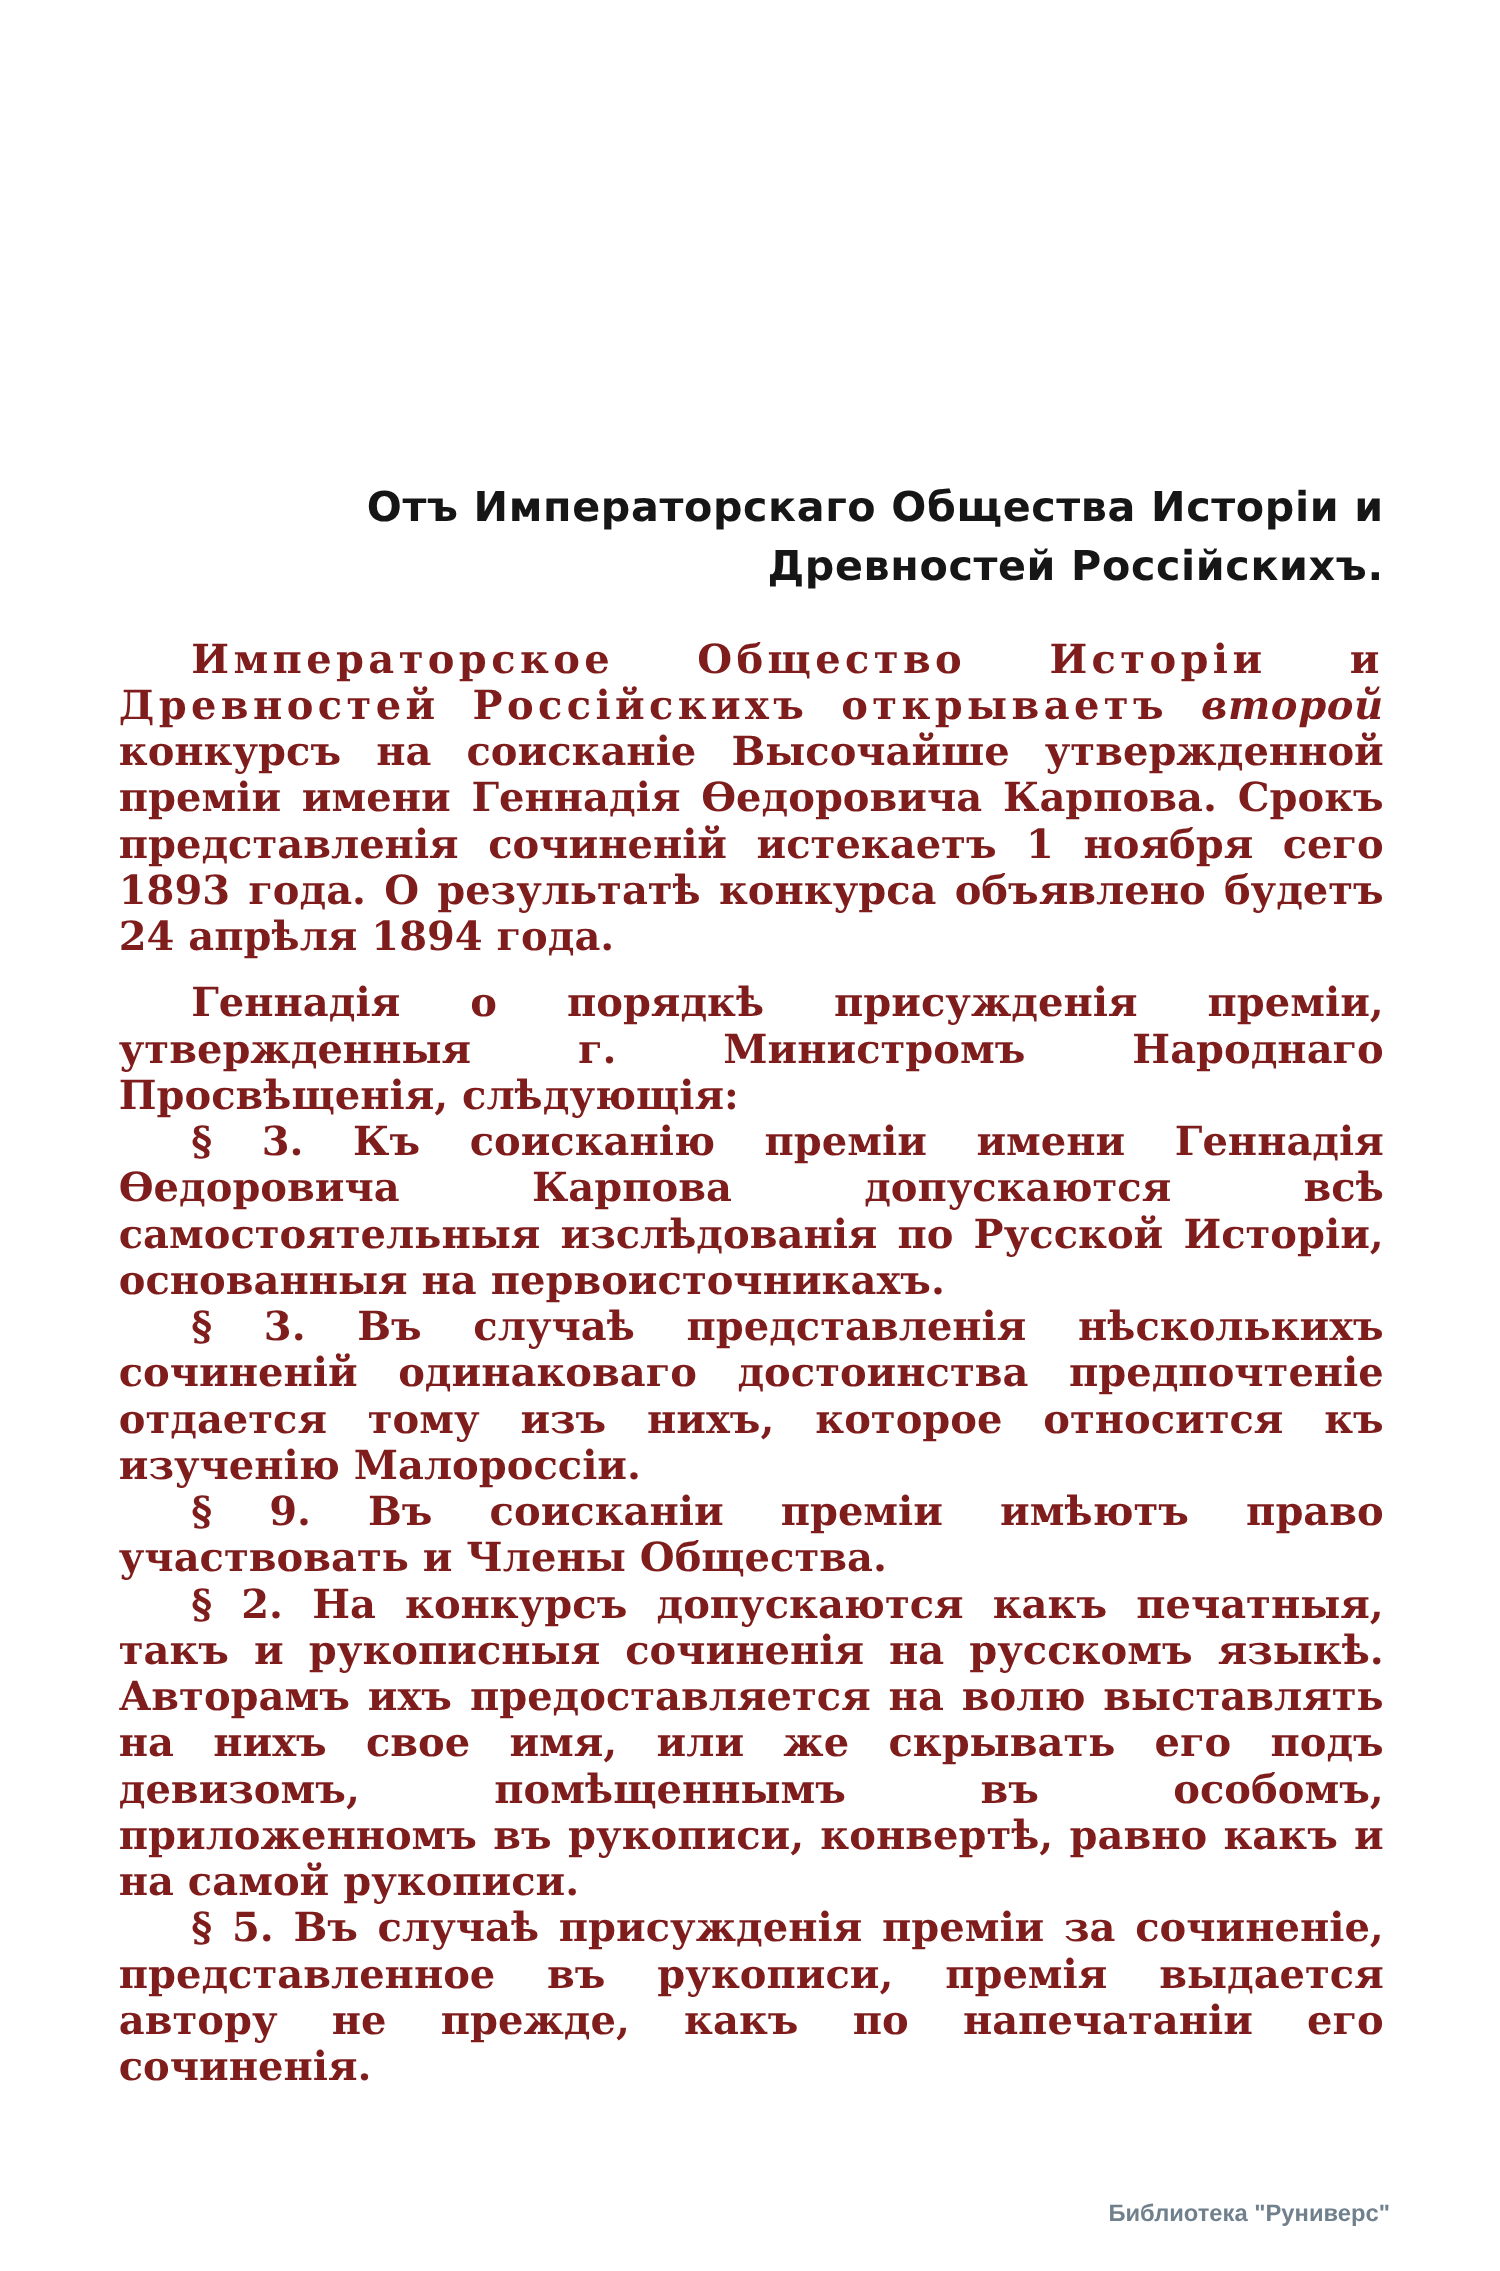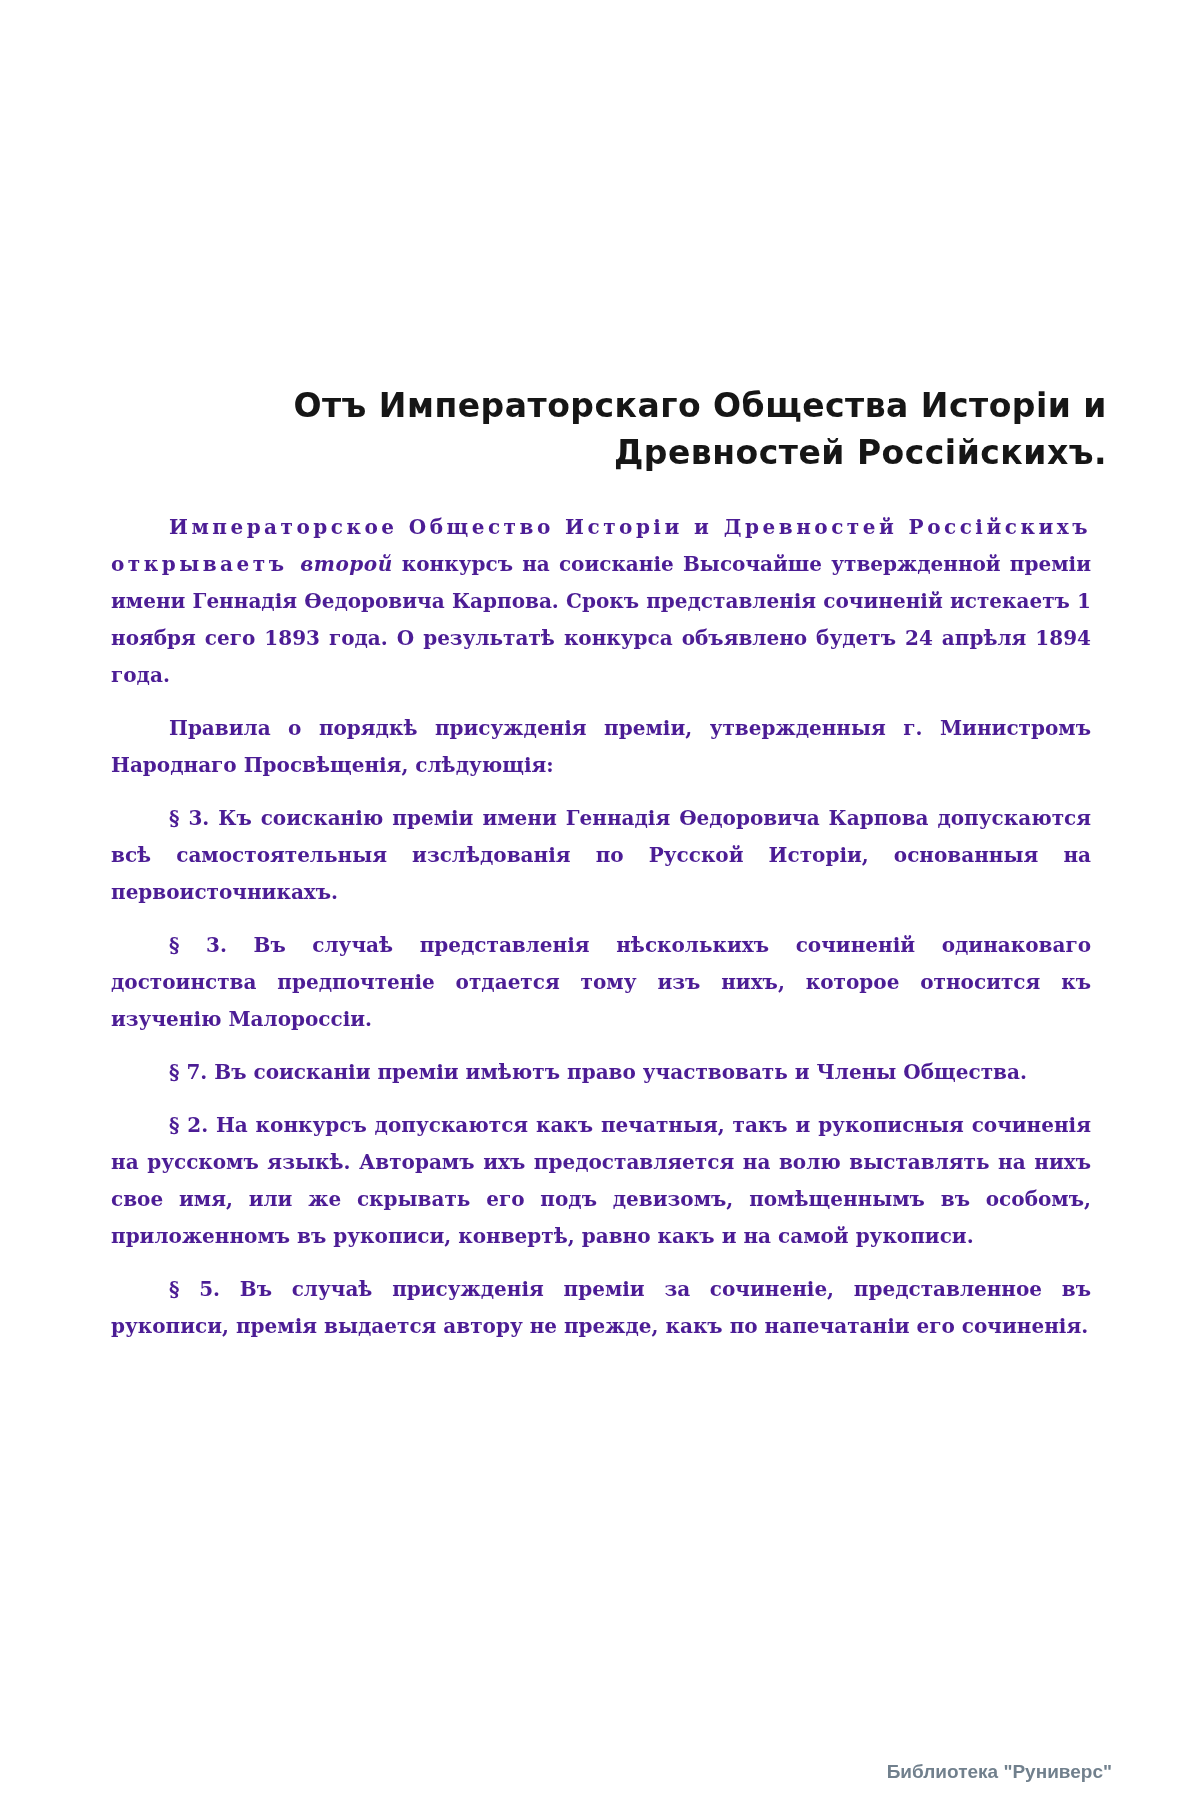--- a/index.html
+++ b/index.html
@@ -26,27 +26,27 @@
     font-family: "DejaVu Sans", sans-serif;
     font-weight: bold;
     font-size: 33px;
     line-height: 1.42;
     text-align: right;
     letter-spacing: 0.5px;
     margin: 0 0 32px 0;
     color: #161616;
   }
   .para {
-    font-size: 20px;
+    font-size: 32px;
     font-weight: bold;
     line-height: 37px;
     text-align: justify;
     text-indent: 58px;
-    margin: 16px;
-    color: #4c1d95;
+    margin: 0;
+    color: #7f1d1d;
   }
   .intro-para {
     margin-bottom: 16px;
   }
   .spaced {
     letter-spacing: 3.5px;
   }
   .italic-word {
     font-style: italic;
     font-weight: bold;
@@ -66,27 +66,27 @@
 <body>
 
 <div class="page">
 
   <div class="content">
 
     <h1 class="title">Отъ Императорскаго Общества Исторіи и Древностей Россійскихъ.</h1>
 
     <p class="para intro-para"><span class="spaced">Императорское Общество Исторіи и Древностей Россійскихъ открываетъ </span><span class="italic-word">второй</span><span> конкурсъ на соисканіе Высочайше утвержденной преміи имени Геннадія Ѳедоровича Карпова. Срокъ представленія сочиненій истекаетъ 1 ноября сего 1893 года. О результатѣ конкурса объявлено будетъ 24 апрѣля 1894 года.</span></p>
 
-    <p class="para">Правила о порядкѣ присужденія преміи, утвержденныя г. Министромъ Народнаго Просвѣщенія, слѣдующія:</p>
+    <p class="para">Геннадія о порядкѣ присужденія преміи, утвержденныя г. Министромъ Народнаго Просвѣщенія, слѣдующія:</p>
 
     <p class="para">§ 3. Къ соисканію преміи имени Геннадія Ѳедоровича Карпова допускаются всѣ самостоятельныя изслѣдованія по Русской Исторіи, основанныя на первоисточникахъ.</p>
 
     <p class="para">§ 3. Въ случаѣ представленія нѣсколькихъ сочиненій одинаковаго достоинства предпочтеніе отдается тому изъ нихъ, которое относится къ изученію Малороссіи.</p>
 
-    <p class="para">§ 7. Въ соисканіи преміи имѣютъ право участвовать и Члены Общества.</p>
+    <p class="para">§ 9. Въ соисканіи преміи имѣютъ право участвовать и Члены Общества.</p>
 
 
 
     <p class="para">§ 2. На конкурсъ допускаются какъ печатныя, такъ и рукописныя сочиненія на русскомъ языкѣ. Авторамъ ихъ предоставляется на волю выставлять на нихъ свое имя, или же скрывать его подъ девизомъ, помѣщеннымъ въ особомъ, приложенномъ въ рукописи, конвертѣ, равно какъ и на самой рукописи.</p>
 
     <p class="para">§ 5. Въ случаѣ присужденія преміи за сочиненіе, представленное въ рукописи, премія выдается автору не прежде, какъ по напечатаніи его сочиненія.</p>
 
   </div>
 
   <div class="watermark">Библиотека "Руниверс"</div>

